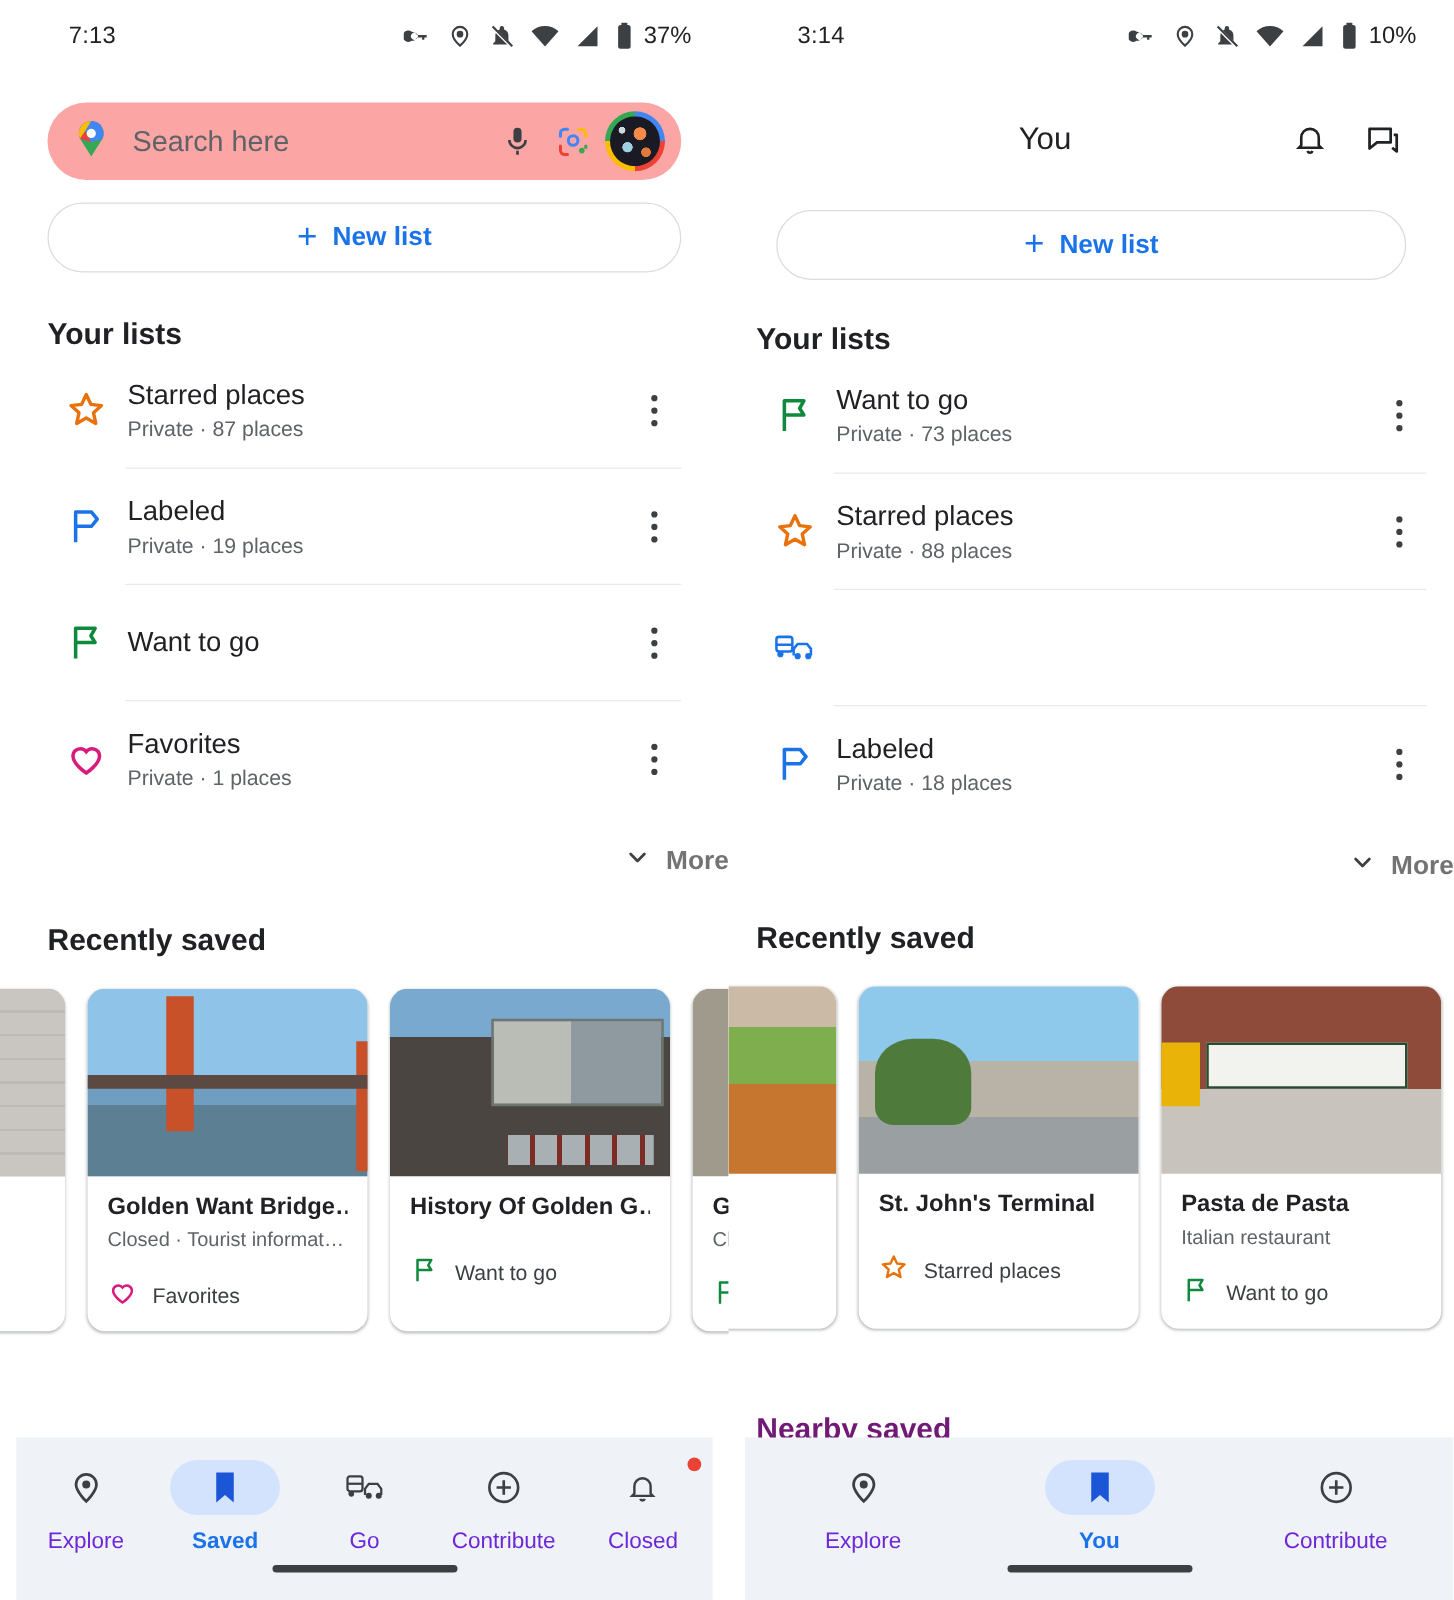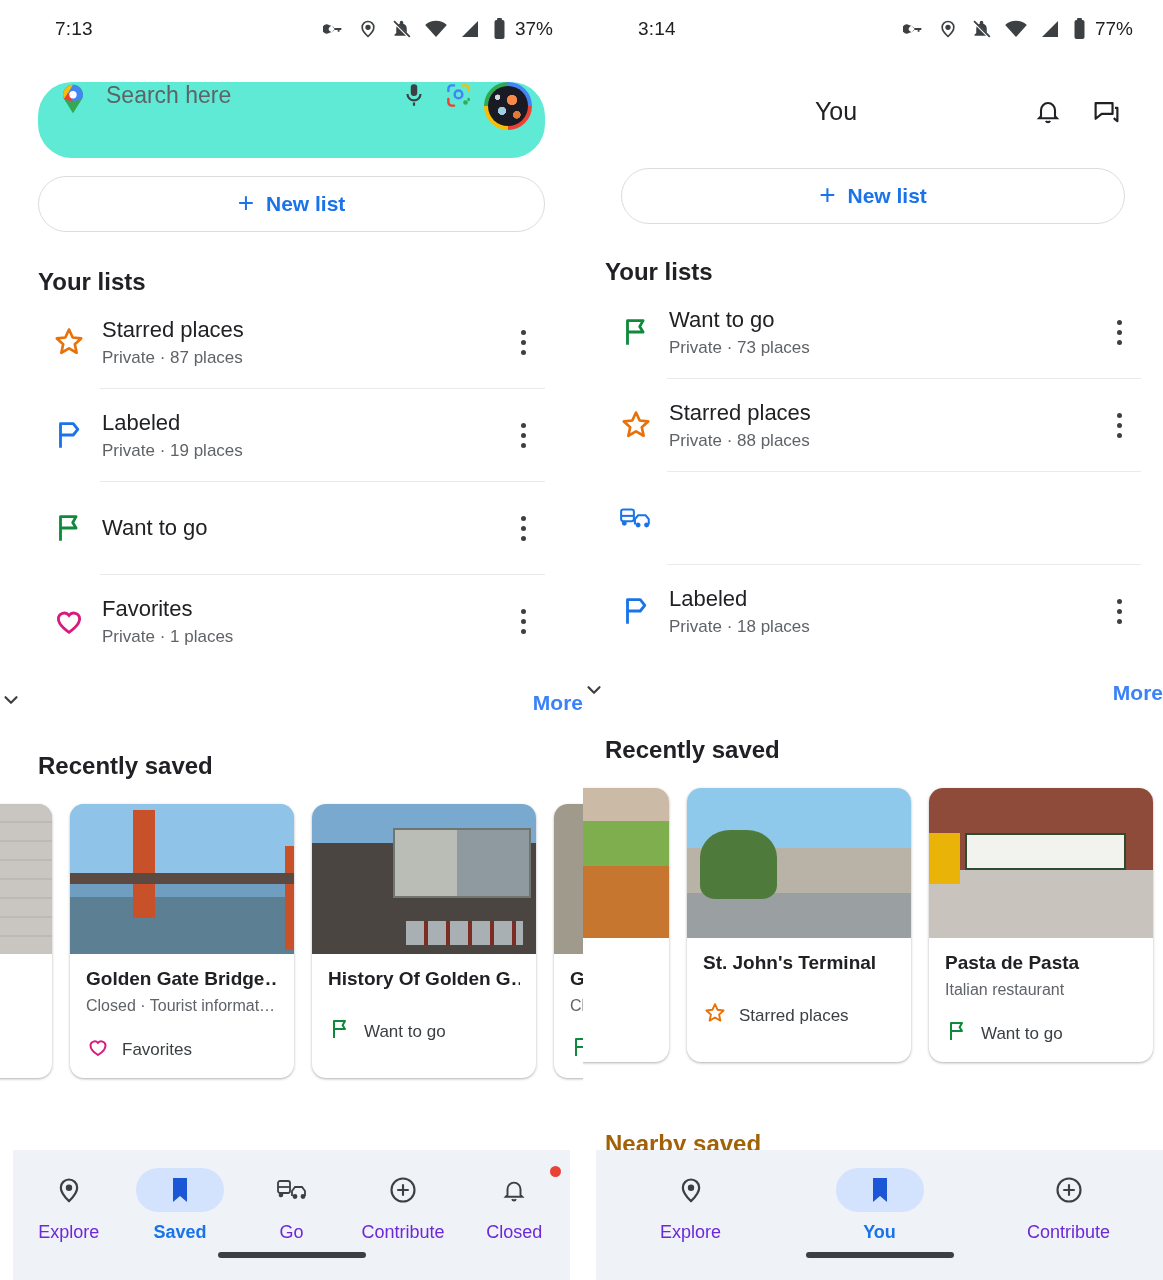--- a/index.html
+++ b/index.html
@@ -21,22 +21,22 @@
     height: 58px; display: flex; align-items: center;
     padding: 0 30px 0 55px; font-size: 18px; color: #3c4043;
   }
   .sb-time { font-size: 19px; color: #202124; letter-spacing: .2px; }
   .sb-right { margin-left: auto; display: flex; align-items: center; gap: 13px; }
   .sb-right svg { display: block; }
   .sb-batt { font-size: 19px; color: #202124; margin-left: -4px; }
 
   
   .searchbar {
-    margin: 24px 38px 0 38px; height: 76px; border-radius: 34px;
-    background: #5eead4; display: flex; align-items: flex-start; padding: 0 13px 0 18px;
+    margin: 24px 38px 0 38px; height: 62px; border-radius: 34px;
+    background: #fca5a5; display: flex; align-items: center; padding: 0 13px 0 18px;
   }
   .search-placeholder { flex: 1; font-size: 23px; color: #5f6368; margin-left: 16px; }
   .sb-icon { width: 44px; display: flex; align-items: center; justify-content: center; }
   .avatar {
     width: 48px; height: 48px; border-radius: 50%;
     background: conic-gradient(#4285f4 0 25%, #ea4335 25% 50%, #fbbc04 50% 75%, #34a853 75% 100%);
     display: flex; align-items: center; justify-content: center; margin-left: 4px;
   }
   .avatar-inner {
     width: 40px; height: 40px; border-radius: 50%;
@@ -72,22 +72,22 @@
   .row-icon { width: 62px; display: flex; align-items: center; justify-content: center; flex: none; }
   .row-text { flex: 1; padding-left: 2px; }
   .row-title { font-size: 22px; color: #202124; line-height: 1.25; }
   .row-sub { font-size: 17px; color: #5f6368; margin-top: 5px; }
   .kebab { width: 44px; display: flex; flex-direction: column; align-items: center; gap: 5px; flex: none; }
   .kebab i { width: 5px; height: 5px; border-radius: 50%; background: #3c4043; display: block; }
   .divider { height: 1px; background: #e8eaed; margin-left: 62px; }
 
   
   .more {
-    display: flex; align-items: center; justify-content: space-between; gap: 12px;
-    font-size: 21px; color: #3b82f6; font-weight: bold; margin-top: 22px;
+    display: flex; align-items: center; justify-content: flex-end; gap: 12px;
+    font-size: 21px; color: #737373; font-weight: bold; margin-top: 22px;
   }
 
   
   .recent-title-l { margin: 36px 0 0 38px; }
   .recent-title-r { margin: 30px 0 0 22px; }
   .cards { display: flex; gap: 18px; margin-top: 24px; }
   .card {
     width: 224px; flex: none; background: #fff; border-radius: 14px;
     box-shadow: 0 1px 3px rgba(60,64,67,.28), 0 1px 2px rgba(60,64,67,.15);
     overflow: hidden; height: 274px;
@@ -179,21 +179,21 @@
   .bell-dot {
     position: absolute; right: -3px; top: -2px; width: 11px; height: 11px;
     border-radius: 50%; background: #ea4335;
   }
   .home-ind {
     position: absolute; bottom: 22px; left: 50%; transform: translateX(-50%);
     width: 148px; height: 6px; border-radius: 3px; background: #3c4043;
   }
   .nearby-peek {
     position: absolute; left: 22px; bottom: 122px; font-size: 24px;
-    color: #a16207; font-weight: bold;
+    color: #701a75; font-weight: bold;
   }
 </style>
 </head>
 <body>
 
 <div class="screens">
 
   <div class="panel panel-left">
 
     <div class="statusbar">
@@ -364,21 +364,21 @@
         <div class="card-img ph-brick"></div>
         <div class="card-body">
           <div class="card-title">...</div>
           <div class="card-sub"></div>
         </div>
       </div>
 
       <div class="card">
         <div class="card-img ph-ggb"></div>
         <div class="card-body">
-          <div class="card-title">Golden Gate Bridge…</div>
+          <div class="card-title">Golden Want Bridge…</div>
           <div class="card-sub">Closed · Tourist informat…</div>
           <div class="card-tag">
             <span>
               <svg width="24" height="24" viewBox="0 0 24 24" fill="none" stroke="#d81b7c" stroke-width="2">
                   <path d="M12 20s-7.5-4.8-7.5-9.6A4.2 4.2 0 0112 8a4.2 4.2 0 017.5 2.4C19.5 15.2 12 20 12 20z"></path>
                 </svg>
             </span>
             <span>Favorites</span>
           </div>
         </div>
@@ -502,21 +502,21 @@
           <svg width="20" height="18" viewBox="0 0 20 18" fill="#3c4043">
               <path d="M18 1v16H2L18 1z"></path>
             </svg>
         </span>
         <span>
           <svg width="13" height="22" viewBox="0 0 12 22" fill="#3c4043">
               <rect x="3.5" y="0" width="5" height="2.2" rx="1"></rect>
               <rect x="1" y="2" width="10" height="19" rx="2"></rect>
             </svg>
         </span>
-        <span class="sb-batt">77%</span>
+        <span class="sb-batt">10%</span>
       </span>
     </div>
 
     <div class="you-header">
       <span class="you-title">You</span>
       <span class="hdr-icon">
         <svg width="28" height="30" viewBox="0 0 24 24" fill="none" stroke="#202124" stroke-width="1.8">
             <path d="M18 16.5v-5.2A6 6 0 0012 5.2a6 6 0 00-6 6.1v5.2l-1.6 1.7h15.2L18 16.5z"></path>
             <path d="M10.3 20.4a1.8 1.8 0 003.4 0"></path>
           </svg>

